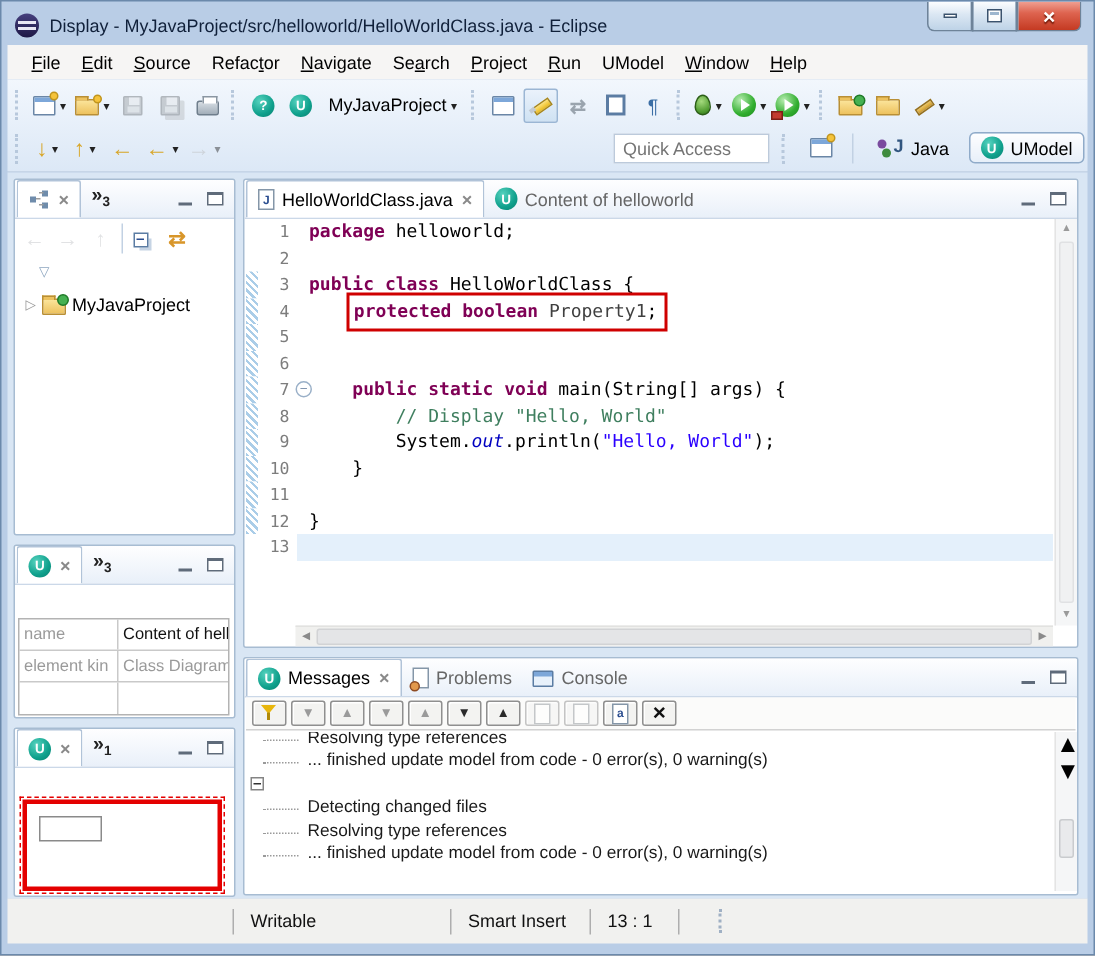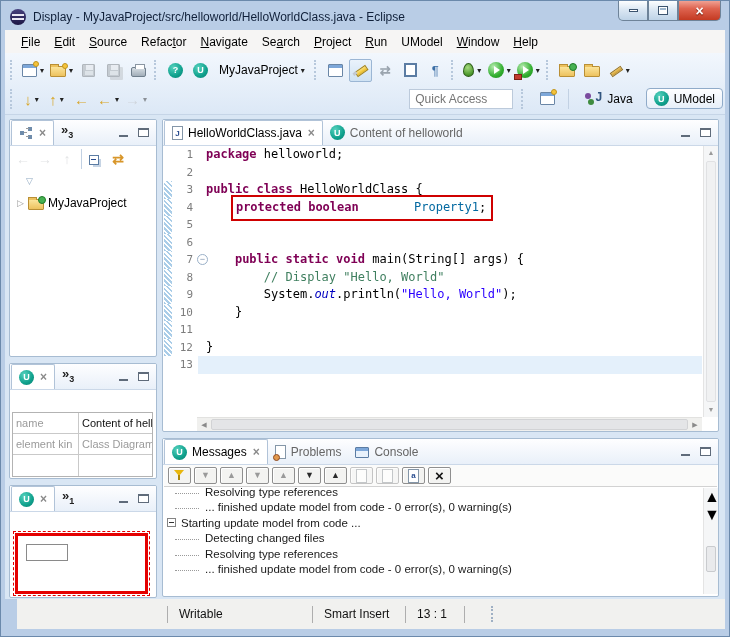--- a/index.html
+++ b/index.html
@@ -153,21 +153,21 @@
   .hatch{width:8px;flex:none;}
   .hatch.on{background:repeating-linear-gradient(45deg,#aacde8 0,#aacde8 1.5px,#fff 1.5px,#fff 3.5px);}
   .ln{width:26px;flex:none;text-align:right;padding-right:5px;font:11px "DejaVu Sans Mono",monospace;
     color:#7d7d7d;line-height:17.5px;}
   .foldm{position:absolute;left:33px;top:3px;width:11px;height:11px;border:1px solid #9ab0c8;border-radius:50%;
     color:#7d92ad;font-size:9px;line-height:9px;text-align:center;background:#fff;z-index:2;}
   .ctext{flex:1;font:12px "DejaVu Sans Mono",monospace;line-height:17.5px;white-space:pre;padding-left:8px;}
   .cl.cur .ctext{background:#e4f0fb;}
   .tk{color:#7f0055;font-weight:bold;}
   .tp{color:#000;}
-  .tf{color:#0369a1;margin-left:48px;}
+  .tf{color:#404040;}
   .ts{color:#2a00ff;}
   .tc{color:#3f7f5f;}
   .ti{color:#0000c0;font-style:italic;font-weight:normal;}
   .redbox{display:inline-block;border:2px solid #cf0000;padding:2px 5px 3px 3px;margin:-4px 0 0 -4px;
     position:relative;z-index:3;}
   
   .vsb{position:absolute;right:0;top:26px;bottom:14px;width:15px;background:#f5f6f7;border-left:1px solid #e4e4e4;}
   .vsb .sar{position:absolute;left:0;right:0;height:14px;text-align:center;font-size:7px;color:#9a9a9a;line-height:14px;}
   .sar.up{top:0;} .sar.dn{bottom:0;}
   .vthumb{position:absolute;left:2px;right:2px;background:#e9eaec;border:1px solid #c9cbce;border-radius:2px;}
@@ -184,21 +184,21 @@
   .mbtn.disabled{opacity:.5;}
   .mlist{position:absolute;left:1px;right:16px;top:49px;bottom:2px;background:#fff;overflow:hidden;}
   .mrows{margin-top:-4px;}
   .mrow{height:15.5px;display:flex;align-items:center;font-size:11.5px;color:#1a1a1a;white-space:nowrap;}
   .expander{width:9px;height:9px;border:1px solid #848484;margin:0 5px 0 3px;flex:none;position:relative;background:#fff;}
   .expander::after{content:"";position:absolute;left:1px;right:1px;top:3px;height:1px;background:#333;}
   .mleader{width:24px;height:9px;border-bottom:1px dotted #9a9a9a;margin:0 6px 5px 11px;flex:none;}
   .vsb2{position:absolute;right:0;top:49px;bottom:2px;width:15px;background:#f5f6f7;border-left:1px solid #e4e4e4;}
   .vsb2 .vthumb{top:55%;height:26px;}
   
-  .statusbar{position:absolute;left:16px;right:4px;top:598px;height:30px;background:#f1f1ef;
+  .statusbar{position:absolute;left:4px;right:4px;top:598px;height:30px;background:#f1f1ef;
     display:flex;align-items:center;padding-left:150px;}
   .ssep{width:1px;height:17px;background:#aeaeae;flex:none;}
   .status-item{font-size:12px;color:#111;padding-left:11px;flex:none;}
   .si1{width:144px;} .si2{width:92px;} .si3{width:58px;}
   .sgrip{width:3px;height:16px;border-left:2px dotted #9fb0c4;margin-left:26px;}
 </style>
 </head>
 <body>
 
 <div class="window">
@@ -619,21 +619,20 @@
             <div class="mrow">
               <span class="mleader"></span>
               <span>Resolving type references</span>
             </div>
             <div class="mrow">
               <span class="mleader"></span>
               <span>... finished update model from code - 0 error(s), 0 warning(s)</span>
             </div>
             <div class="mrow">
               <span class="expander"></span>
-              <span>Starting update model from code ...</span>
             </div>
             <div class="mrow">
               <span class="mleader"></span>
               <span>Detecting changed files</span>
             </div>
             <div class="mrow">
               <span class="mleader"></span>
               <span>Resolving type references</span>
             </div>
             <div class="mrow">

